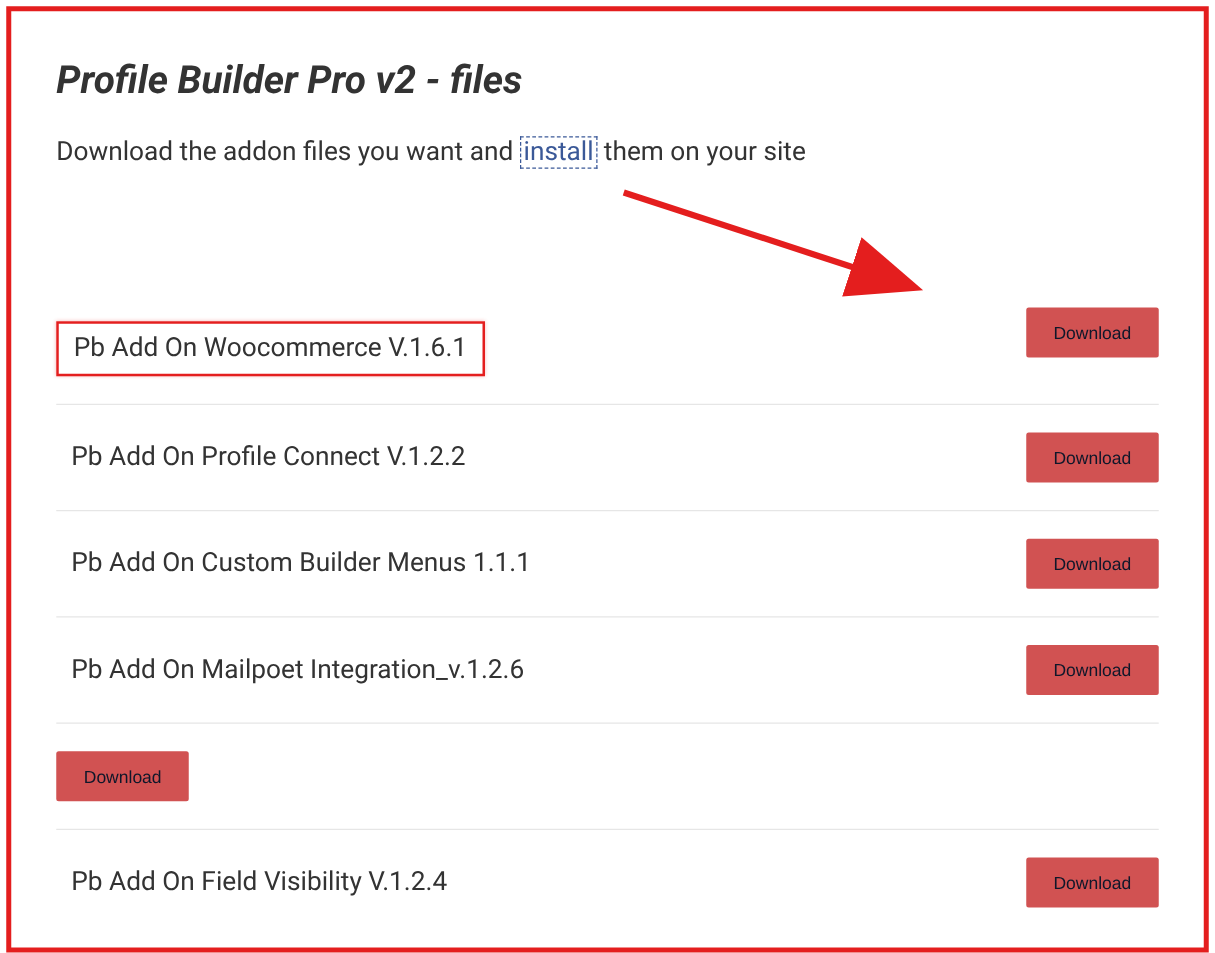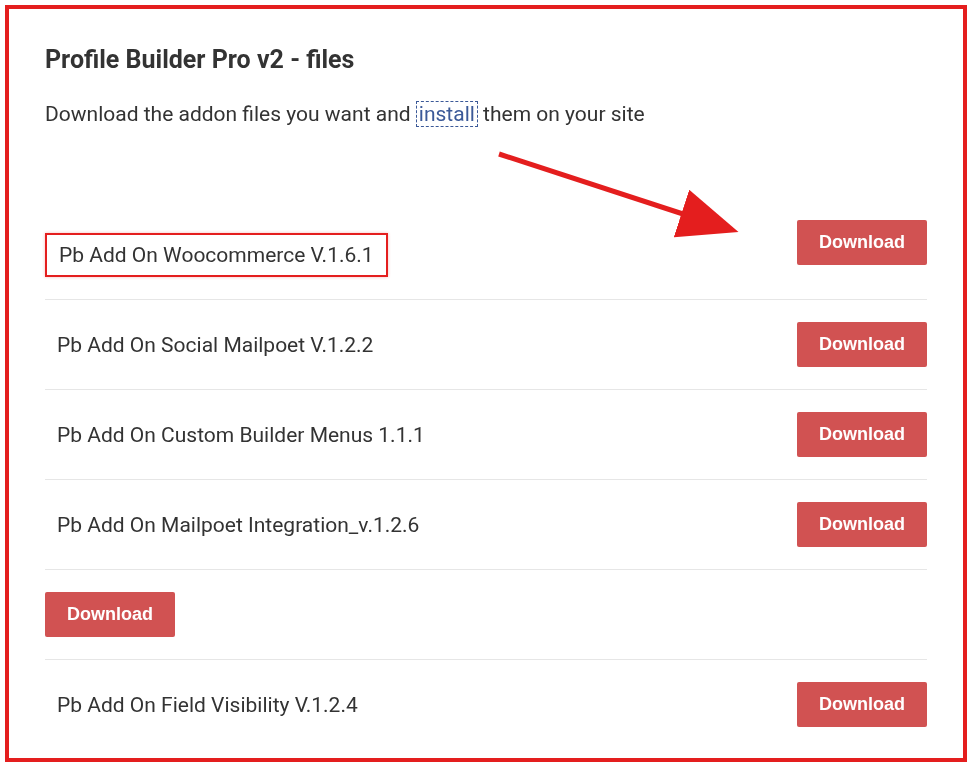--- a/index.html
+++ b/index.html
@@ -18,29 +18,30 @@
       position: absolute;
       top: 5px;
       left: 5px;
       right: 5px;
       bottom: 0;
       border: 4px solid #e41e1e;
       padding: 36px 36px 0 36px;
       overflow: hidden;
     }
     .page-title {
-      font-size: 25px;
+      font-size: 31px;
       font-weight: 700;
       color: #333;
       margin-bottom: 26px;
+      font-style: italic;
     }
     .description {
       font-size: 21px;
       color: #333;
-      margin-bottom: 56px;
+      margin-bottom: 72px;
       line-height: 1.4;
     }
     .link {
       color: #3b5998;
       border: 1px dashed #3b5998;
       padding: 0 2px;
       text-decoration: none;
     }
     .addon-row {
       display: flex;
@@ -58,25 +59,25 @@
       color: #333;
       padding: 8px 12px;
     }
     .addon-name.highlighted {
       border: 2px solid #e41e1e;
       box-shadow: 0 0 3px rgba(228, 30, 30, 0.3);
       margin-top: 26px;
     }
     .download-btn {
       background: #d15252;
-      color: #ffffff;
+      color: #0f172a;
       border: none;
       padding: 12px 22px;
-      font-size: 18px;
-      font-weight: 700;
+      font-size: 14px;
+      font-weight: 400;
       cursor: pointer;
       border-radius: 2px;
     }
     .arrow-svg {
       position: absolute;
       top: 130px;
       left: 480px;
       pointer-events: none;
     }
   </style>
@@ -88,21 +89,21 @@
   <p class="description">
     <span>Download the addon files you want and </span><a href="#" class="link">install</a><span> them on your site</span>
   </p>
 
   <div class="addon-list">
     <div class="addon-row">
       <span class="addon-name highlighted">Pb Add On Woocommerce V.1.6.1</span>
       <button class="download-btn">Download</button>
     </div>
     <div class="addon-row">
-      <span class="addon-name">Pb Add On Social Mailpoet V.1.2.2</span>
+      <span class="addon-name">Pb Add On Profile Connect V.1.2.2</span>
       <button class="download-btn">Download</button>
     </div>
     <div class="addon-row">
       <span class="addon-name">Pb Add On Custom Builder Menus 1.1.1</span>
       <button class="download-btn">Download</button>
     </div>
     <div class="addon-row">
       <span class="addon-name">Pb Add On Mailpoet Integration_v.1.2.6</span>
       <button class="download-btn">Download</button>
     </div>

